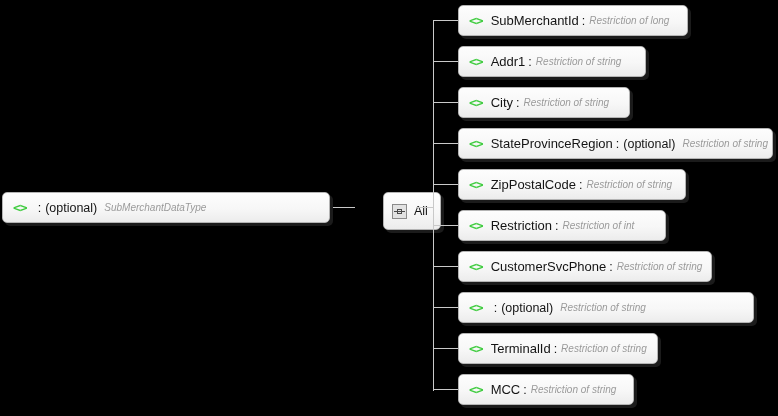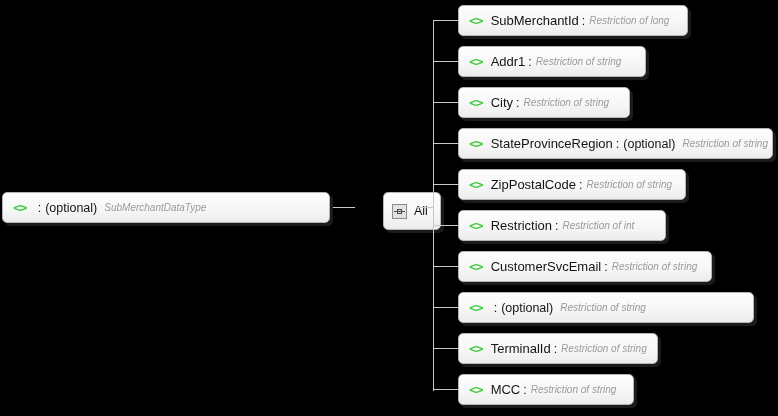--- a/index.html
+++ b/index.html
@@ -194,21 +194,21 @@
       <div class="conn h" style="left: 433px; top: 225px; width: 25px;"></div>
       <div class="node child-node" style="top: 210px; width: 208px;">
         <span class="elem-icon">&lt;&gt;</span>
         <span class="node-name">Restriction</span>
         <span class="node-sep">:</span>
         <span class="node-type">Restriction of int</span>
       </div>
       <div class="conn h" style="left: 433px; top: 266px; width: 25px;"></div>
       <div class="node child-node" style="top: 251px; width: 254px;">
         <span class="elem-icon">&lt;&gt;</span>
-        <span class="node-name">CustomerSvcEmail</span>
+        <span class="node-name">CustomerSvcPhone</span>
         <span class="node-sep">:</span>
         <span class="node-type">Restriction of string</span>
       </div>
       <div class="conn h" style="left: 433px; top: 307px; width: 25px;"></div>
       <div class="node child-node" style="top: 292px; width: 296px;">
         <span class="elem-icon">&lt;&gt;</span>
         <span class="node-sep">:</span>
         <span class="node-occurs">(optional)</span>
         <span class="node-type">Restriction of string</span>
       </div>

